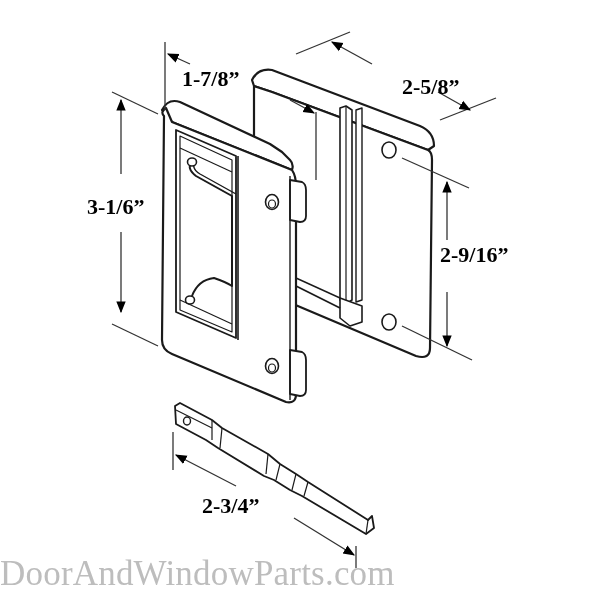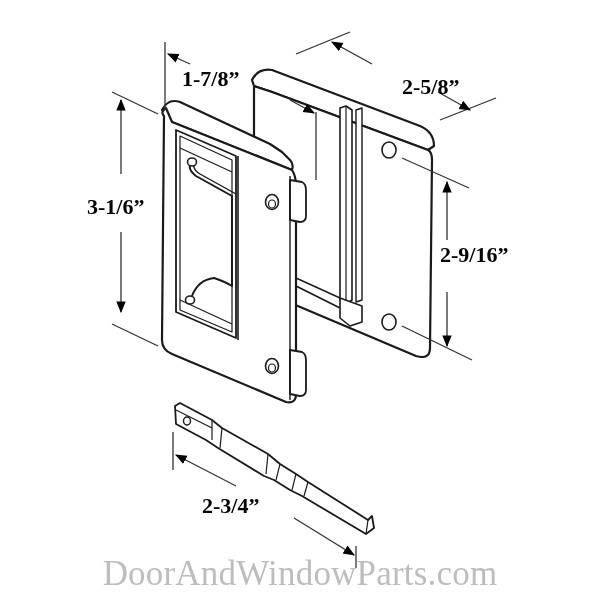--- a/index.html
+++ b/index.html
@@ -1,19 +1,19 @@
 <!DOCTYPE html>
 <html><head>
   <meta charset="utf-8">
   <style>
     html, body { margin: 0; padding: 0; background: #ffffff; }
     .canvas { position: relative; width: 600px; height: 600px; background: #ffffff; overflow: hidden; }
     svg.drawing { position: absolute; left: 0; top: 0; width: 600px; height: 600px; }
     .dim-label { position: absolute; font-family: "Liberation Serif", "DejaVu Serif", serif; font-weight: bold; color: #000000; font-size: 22px; white-space: nowrap; line-height: 1; }
-    .watermark { position: absolute; left: 0; width: 600px; top: 556px; text-align: center; font-family: "Liberation Serif", "DejaVu Serif", serif; font-size: 35px; color: #bdbdbd; letter-spacing: 0.2px; line-height: 1; }
+    .watermark { position: absolute; left: 0; width: 600px; top: 556px; font-family: "Liberation Serif", "DejaVu Serif", serif; font-size: 35px; color: #bdbdbd; letter-spacing: 0.2px; line-height: 1; }
   </style>
 </head>
 <body>
 
 <div class="canvas">
   <svg class="drawing" viewBox="0 0 600 600">
     <defs>
       <marker id="arrowhead" viewBox="0 0 10 10" refX="9" refY="5" markerWidth="9" markerHeight="9" orient="auto-start-reverse">
         <path d="M0,1 L10,5 L0,9 Z" fill="#000"></path>
       </marker>

